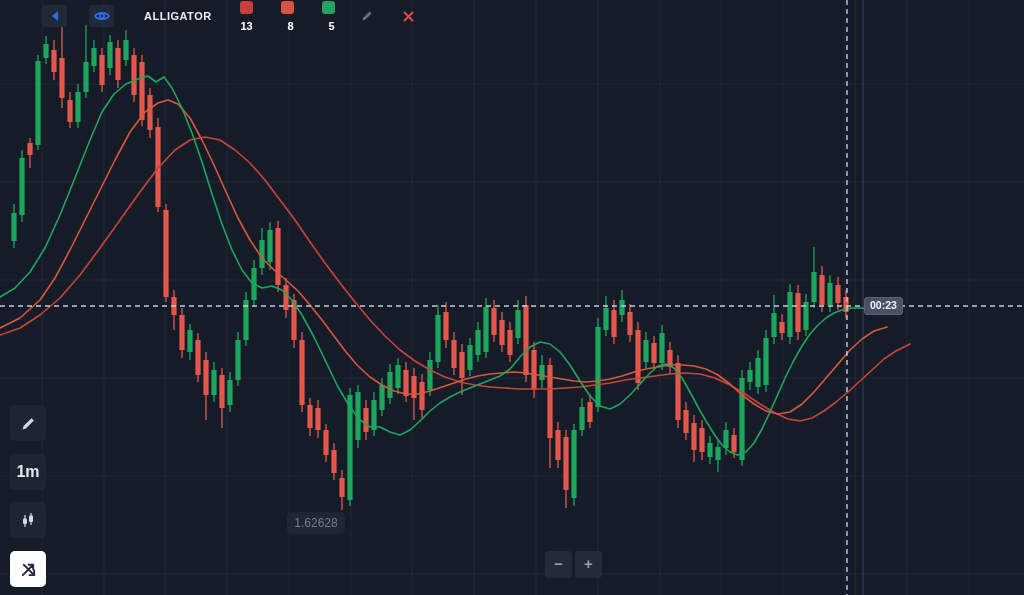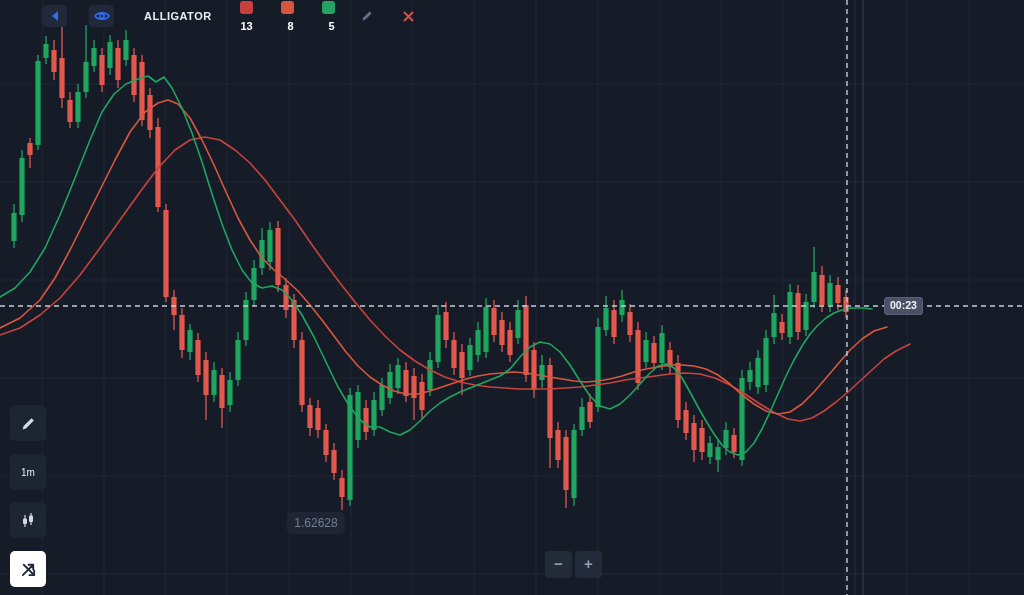--- a/index.html
+++ b/index.html
@@ -15,25 +15,25 @@
              display:flex;align-items:center;justify-content:center;padding:0;cursor:pointer;}
   .ind-name{color:#e9ecf2;font-size:11px;font-weight:bold;letter-spacing:.5px;margin-left:8px;}
   .param{display:flex;align-items:flex-end;gap:6px;margin-left:6px;flex-direction:column;}
   .swatch{width:13px;height:13px;border-radius:3px;}
   .param-label{color:#fff;font-size:11px;font-weight:bold;}
 
   
   .side-btn{position:absolute;left:10px;width:36px;height:36px;background:#1d2432;border:none;
             border-radius:5px;display:flex;align-items:center;justify-content:center;
             color:#dfe3ea;cursor:pointer;z-index:5;}
-  .side-btn.tf{font-size:10px;font-weight:normal;color:#e6e9f0;}
+  .side-btn.tf{font-size:16px;font-weight:bold;color:#e6e9f0;}
   .side-btn.active{background:#ffffff;color:#232a3a;}
 
   
-  .time-badge{position:absolute;left:884px;top:297px;background:#4a5164;border:1px solid #5a6177;
+  .time-badge{position:absolute;left:864px;top:297px;background:#4a5164;border:1px solid #5a6177;
               border-radius:3px;padding:1px 5px 2px;color:#f1f3f8;font-size:10.5px;font-weight:bold;
               z-index:6;line-height:13px;}
   .price-tag{position:absolute;left:287px;top:512px;width:58px;height:22px;background:#1f2533;
              border-radius:5px;color:#717c93;font-size:12px;display:flex;align-items:center;
              justify-content:center;z-index:6;}
 
   
   .zoomctl{position:absolute;left:545px;top:551px;display:flex;gap:3px;z-index:6;}
   .zoomctl button{width:27px;height:27px;background:#232a39;border:none;border-radius:4px;
                   color:#97a0b3;font-size:15px;font-weight:bold;cursor:pointer;

